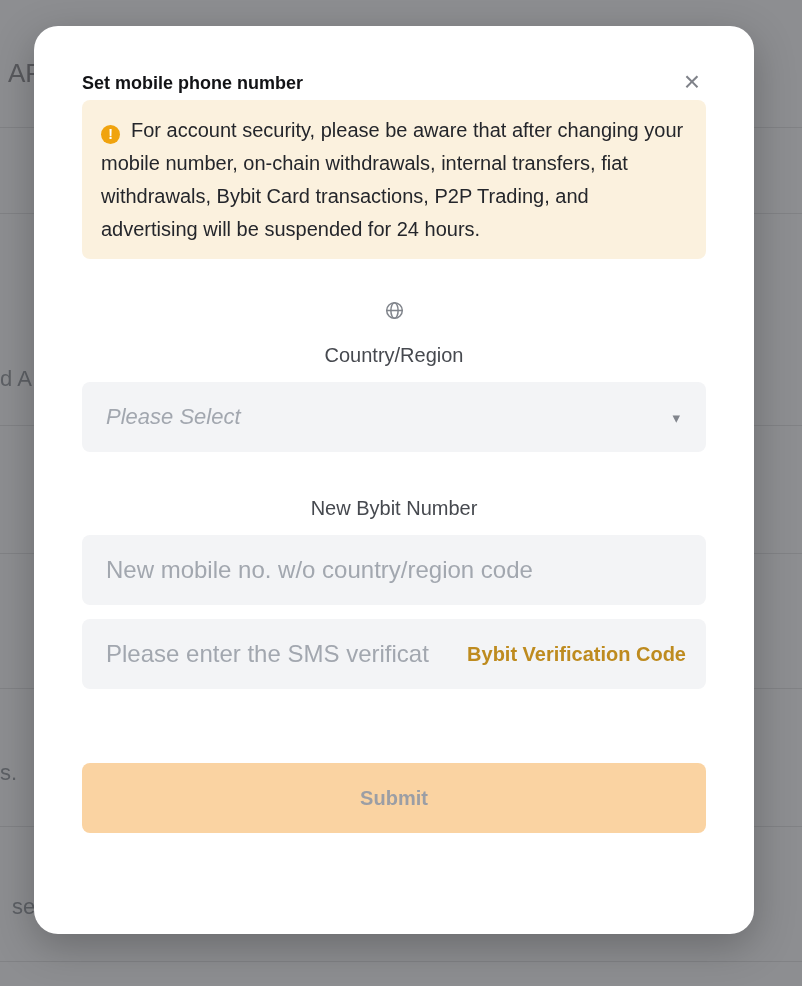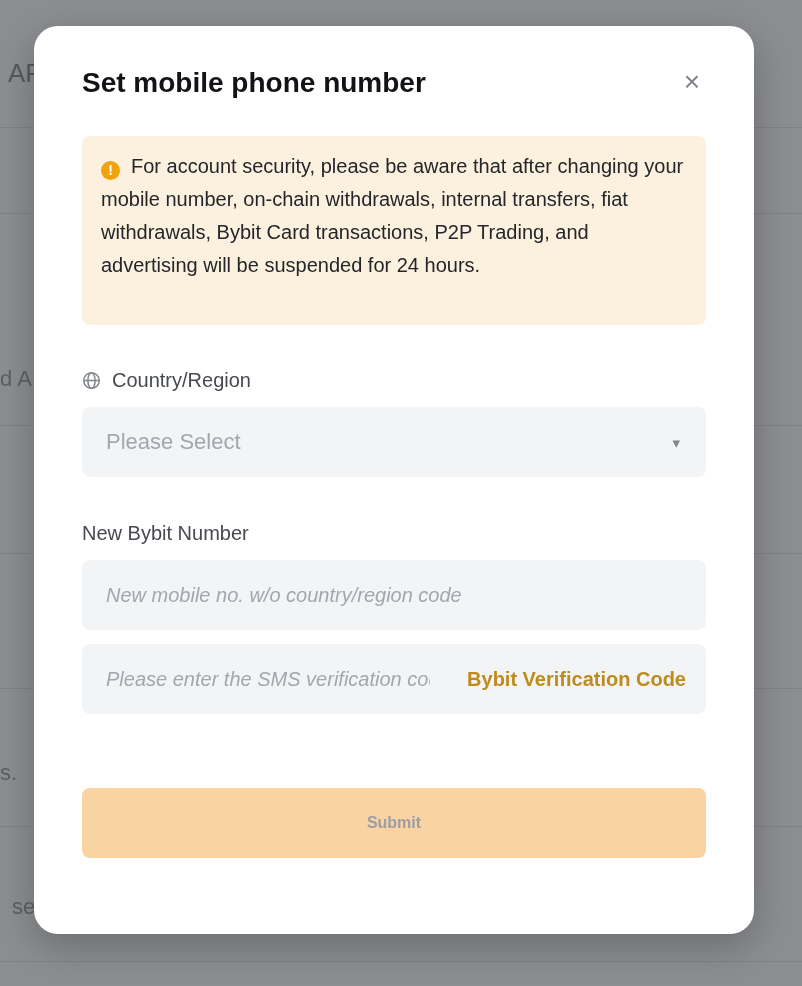--- a/index.html
+++ b/index.html
@@ -33,69 +33,69 @@
     border-radius: 24px;
     padding: 0 48px;
     box-shadow: 0 12px 40px rgba(0,0,0,0.25);
   }
   .modal-header {
     margin-top: 40px;
     position: relative;
     height: 34px;
   }
   .modal-title {
-    font-size: 28px;
+    font-size: 18px;
     font-weight: bold;
     color: #121316;
     line-height: 34px;
   }
   .close-btn {
     position: absolute;
     right: -2px; top: 0;
     width: 32px; height: 32px;
     border: none; background: transparent;
     font-size: 28px; line-height: 30px;
     color: #7f8289;
     cursor: pointer;
     font-family: "Liberation Sans", sans-serif;
     font-weight: 400;
   }
 
   .warn-box {
-    margin-top: 36px;
     background: #fbf1de;
     border-radius: 8px;
     padding: 14px 20px 13px 19px;
     font-size: 20px;
     line-height: 33px;
     color: #24262b;
-    height: 189px;
+    height: 159px;
     overflow: hidden;
   }
   .warn-icon {
     display: inline-block;
     width: 19px; height: 19px;
     border-radius: 50%;
     background: #f0a30e;
     color: #ffffff;
     font-size: 14px;
     font-weight: bold;
     text-align: center;
     line-height: 19px;
     margin-right: 11px;
     vertical-align: -2px;
   }
 
   .field-label {
     display: flex;
     align-items: center;
-    gap: 11px;
+    gap: 22px;
     font-size: 20px;
     color: #46494f;
     line-height: 26px;
+    flex-direction: column;
   }
   .label-country { margin-top: 42px; }
   .label-mobile  { margin-top: 43px; }
   .label-code    { margin-top: 42px; }
 
   .globe-icon { display: inline-flex; width: 19px; height: 19px; }
   .globe-icon svg { width: 19px; height: 19px; }
 
   .select-box {
     margin-top: 14px;
@@ -104,42 +104,42 @@
     border-radius: 8px;
     display: flex;
     align-items: center;
     justify-content: space-between;
     padding: 0 26px 0 24px;
     cursor: pointer;
   }
   .select-placeholder {
     font-size: 22px;
     color: #a2a7af;
+    font-style: italic;
   }
   .caret {
     font-size: 15px;
     color: #81858c;
     line-height: 1;
   }
 
   .text-input-wrap {
     margin-top: 14px;
     position: relative;
     height: 70px;
   }
   .text-input {
     width: 100%; height: 70px;
     background: #f3f4f6;
     border: none; outline: none;
     border-radius: 8px;
     padding: 0 24px;
-    font-size: 20px;
+    font-size: 24px;
     color: #000000;
     font-family: "Liberation Sans", sans-serif;
-    font-style: italic;
   }
   .text-input::placeholder { color: #a2a7af; opacity: 1; }
   .input-code { padding-right: 276px; }
   .send-code-btn {
     position: absolute;
     right: 20px; top: 0;
     height: 70px;
     border: none; background: transparent;
     font-size: 20px;
     font-weight: bold;
@@ -150,21 +150,21 @@
   }
 
   .submit-btn {
     margin-top: 74px;
     width: 100%;
     height: 70px;
     border: none;
     border-radius: 8px;
     background: #fad3a2;
     color: #9b9ea5;
-    font-size: 16px;
+    font-size: 20px;
     font-weight: bold;
     font-family: "Liberation Sans", sans-serif;
     cursor: not-allowed;
   }
 </style>
 </head>
 <body>
 
 <div class="backdrop">
   <div class="bg-line" style="top:127px"></div>

